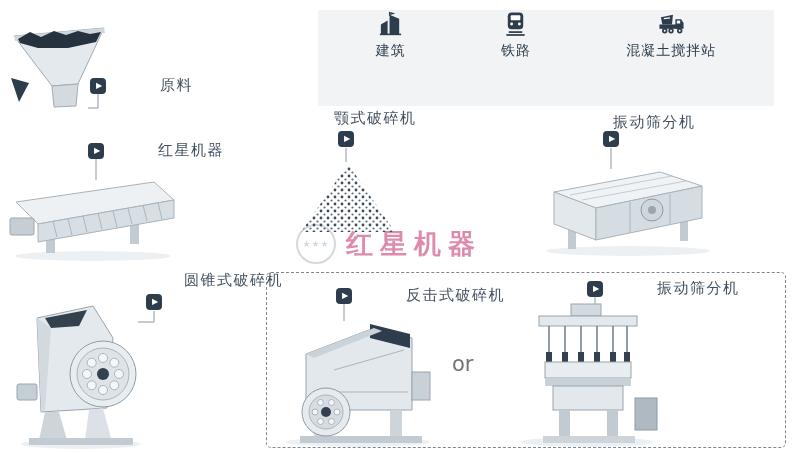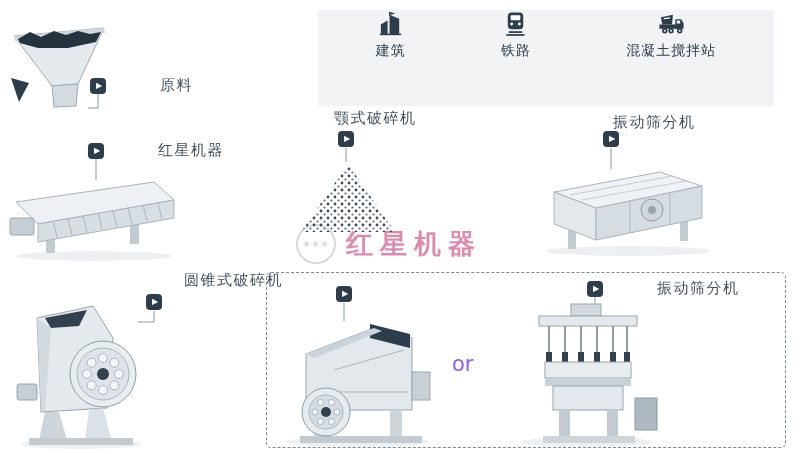--- a/index.html
+++ b/index.html
@@ -15,21 +15,21 @@
   .app-label { font-size:14px; color:#2e3d4c; letter-spacing:1px; white-space:nowrap; }
 
   .tag { display:flex; align-items:center; gap:6px; }
   .play { width:16px; height:16px; min-width:16px; background:#2e3d4c; border-radius:4px;
           color:#fff; font-size:8px; line-height:1; display:flex; align-items:center; justify-content:center; }
   .play span { transform:translateX(1px); }
   .lbl { font-size:15px; color:#43515f; letter-spacing:1.5px; white-space:nowrap;margin-left:48px; }
 
   .dashed-box { left:266px; top:272px; width:520px; height:176px;
                 border:1px dashed #7b8894; border-radius:5px; }
-  .or { left:452px; top:352px; font-size:21px; color:#8b5cf6; }
+  .or { left:452px; top:352px; font-size:21px; color:#737373; }
 
   .watermark { left:296px; top:224px; display:flex; align-items:center; gap:10px; opacity:.5; }
   .wm-circle { width:40px; height:40px; border:2px solid #a9b4be; border-radius:50%;
                color:#a9b4be; display:flex; align-items:center; justify-content:center;
                font-size:9px; letter-spacing:1px; }
   .wm-text { font-size:27px; font-weight:bold; color:#be185d; letter-spacing:7px; white-space:nowrap;font-family:Liberation Mono, monospace; }
 
   .connectors { left:0; top:0; width:800px; height:454px; pointer-events:none; }
   svg { display:block; }
 </style>
@@ -199,20 +199,21 @@
     <circle cx="112" cy="48" r="4" fill="#9aa6af"></circle>
   </svg>
 
   <div class="abs dashed-box"></div>
   <div class="abs or">or</div>
 
   <div class="abs tag" style="left:336px;top:286px">
     <div class="play">
         <span>▶</span>
       </div>
+    <div class="lbl">反击式破碎机</div>
   </div>
   <svg class="abs" style="left:278px;top:308px" width="160" height="140" viewBox="0 0 160 140">
     <ellipse cx="80" cy="134" rx="72" ry="5" fill="#edf0f3"></ellipse>
     <polygon points="28,46 96,20 134,30 134,102 28,102" fill="#e2e8ec" stroke="#98a4ad" stroke-width="1"></polygon>
     <polygon points="92,16 132,26 132,40 92,30" fill="#2e3d4b"></polygon>
     <polygon points="28,46 96,20 104,23 36,50" fill="#cbd3da"></polygon>
     <line x1="56" y1="62" x2="126" y2="42" stroke="#aab5bd" stroke-width="1"></line>
     <line x1="40" y1="84" x2="130" y2="84" stroke="#aab5bd" stroke-width="1"></line>
     <rect x="134" y="64" width="18" height="28" fill="#c9d1d8" stroke="#9aa6af" stroke-width="1"></rect>
     <rect x="36" y="102" width="12" height="28" fill="#cdd5db"></rect>

